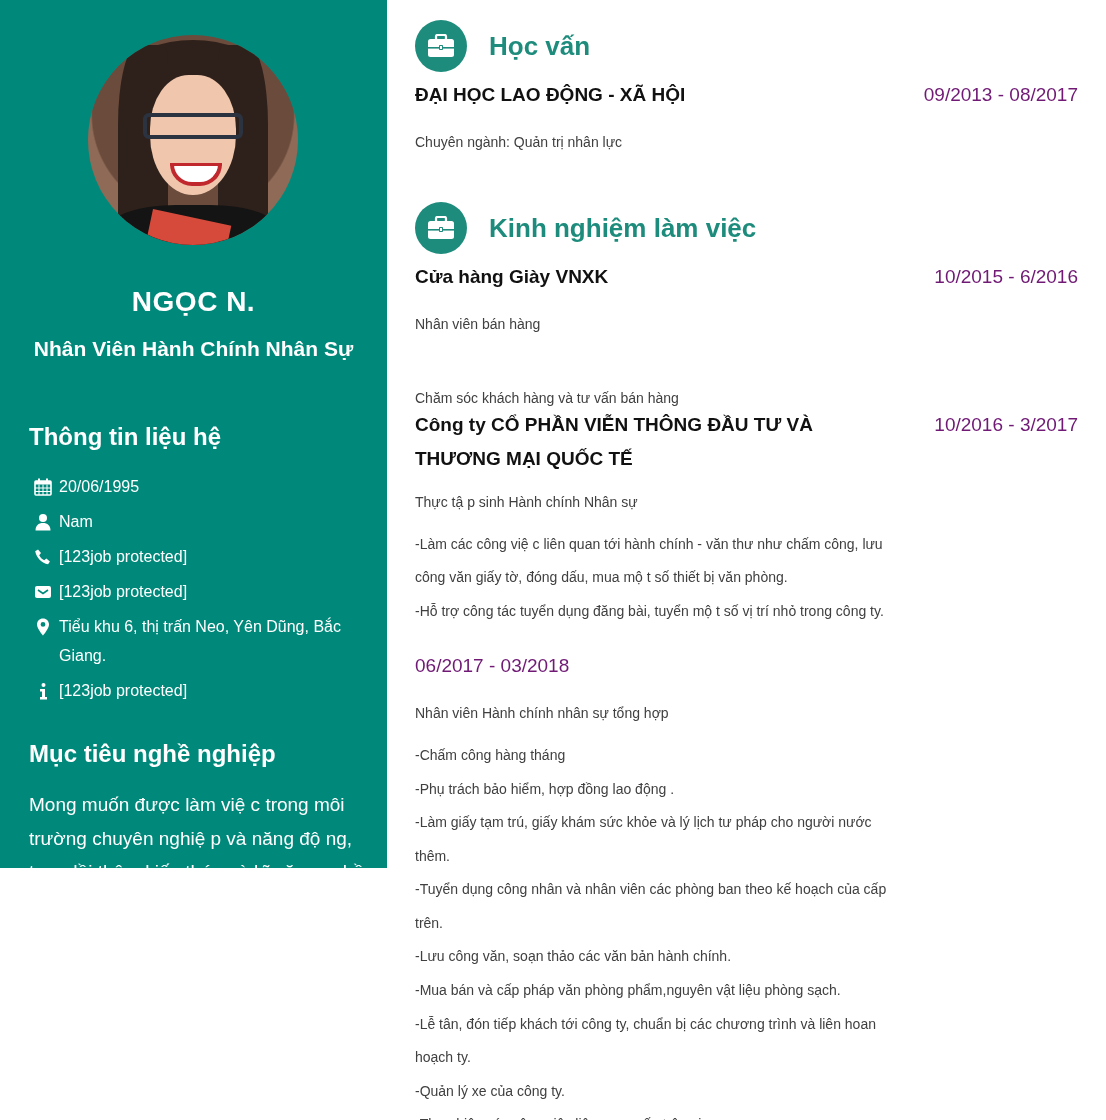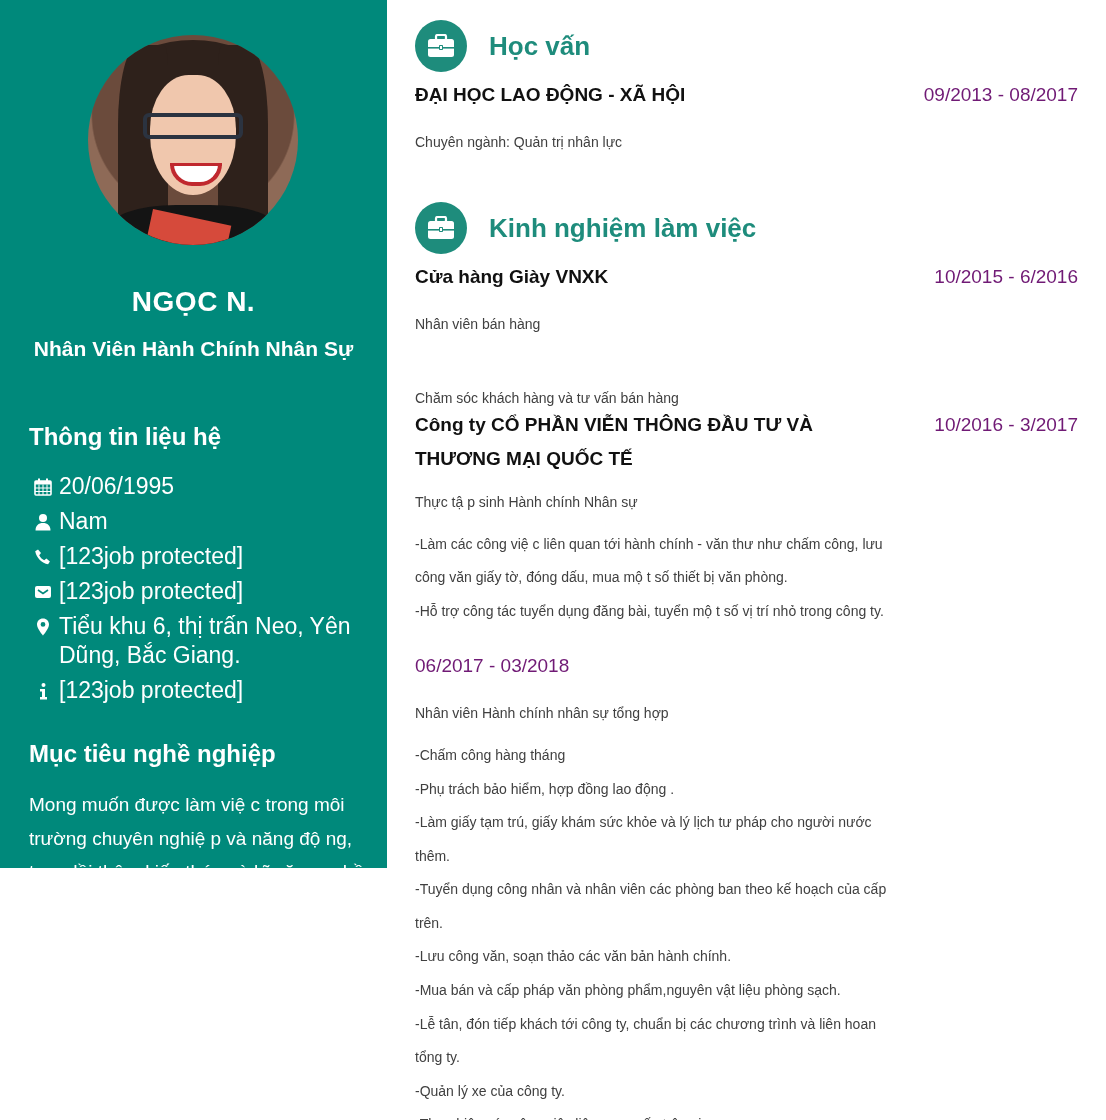--- a/index.html
+++ b/index.html
@@ -35,21 +35,21 @@
     }
     .jobtitle {
       position: absolute; left: 0; width: 387px; top: 337px; text-align: center;
       font-size: 21px; font-weight: bold;
     }
     .side-h {
       position: absolute; left: 29px; font-size: 24px; font-weight: bold;
     }
     .contact-list { position: absolute; left: 29px; top: 472px; width: 330px; }
     .contact-item {
-      display: flex; align-items: flex-start; font-size: 23px; line-height: 29px; margin-bottom: 6px;
+      display: flex; align-items: flex-start; font-size: 16px; line-height: 29px; margin-bottom: 6px;
     }
     .contact-item .ic {
       width: 30px; flex: 0 0 30px; height: 29px; display: flex; align-items: center; justify-content: flex-start;
     }
     .contact-item .ic svg { width: 18px; height: 18px; margin-left: 5px; fill: #ffffff; }
     .objective {
       position: absolute; left: 29px; top: 788px; width: 335px;
       font-size: 19px; line-height: 33.6px;
     }
     .skill-name { position: absolute; left: 29px; top: 1075px; font-size: 23px; }
@@ -218,16 +218,16 @@
   <div class="line" style="top:697px;">Nhân viên Hành chính nhân sự tổng hợp</div>
   <div class="line" style="top:739px;">-Chấm công hàng tháng</div>
   <div class="line" style="top:773px;">-Phụ trách bảo hiểm, hợp đồng lao động .</div>
   <div class="line" style="top:806px;">-Làm giấy tạm trú, giấy khám sức khỏe và lý lịch tư pháp cho người nước</div>
   <div class="line" style="top:840px;">thêm.</div>
   <div class="line" style="top:873px;">-Tuyển dụng công nhân và nhân viên các phòng ban theo kế hoạch của cấp</div>
   <div class="line" style="top:907px;">trên.</div>
   <div class="line" style="top:940px;">-Lưu công văn, soạn thảo các văn bản hành chính.</div>
   <div class="line" style="top:974px;">-Mua bán và cấp pháp văn phòng phẩm,nguyên vật liệu phòng sạch.</div>
   <div class="line" style="top:1008px;">-Lễ tân, đón tiếp khách tới công ty, chuẩn bị các chương trình và liên hoan</div>
-  <div class="line" style="top:1041px;">tổng ty.</div>
+  <div class="line" style="top:1041px;">hoạch ty.</div>
   <div class="line" style="top:1075px;">-Quản lý xe của công ty.</div>
   <div class="line" style="top:1108px;">-Thực hiện các công việc liên quan cấp trên giao</div>
 </div>
 
 </body></html>

